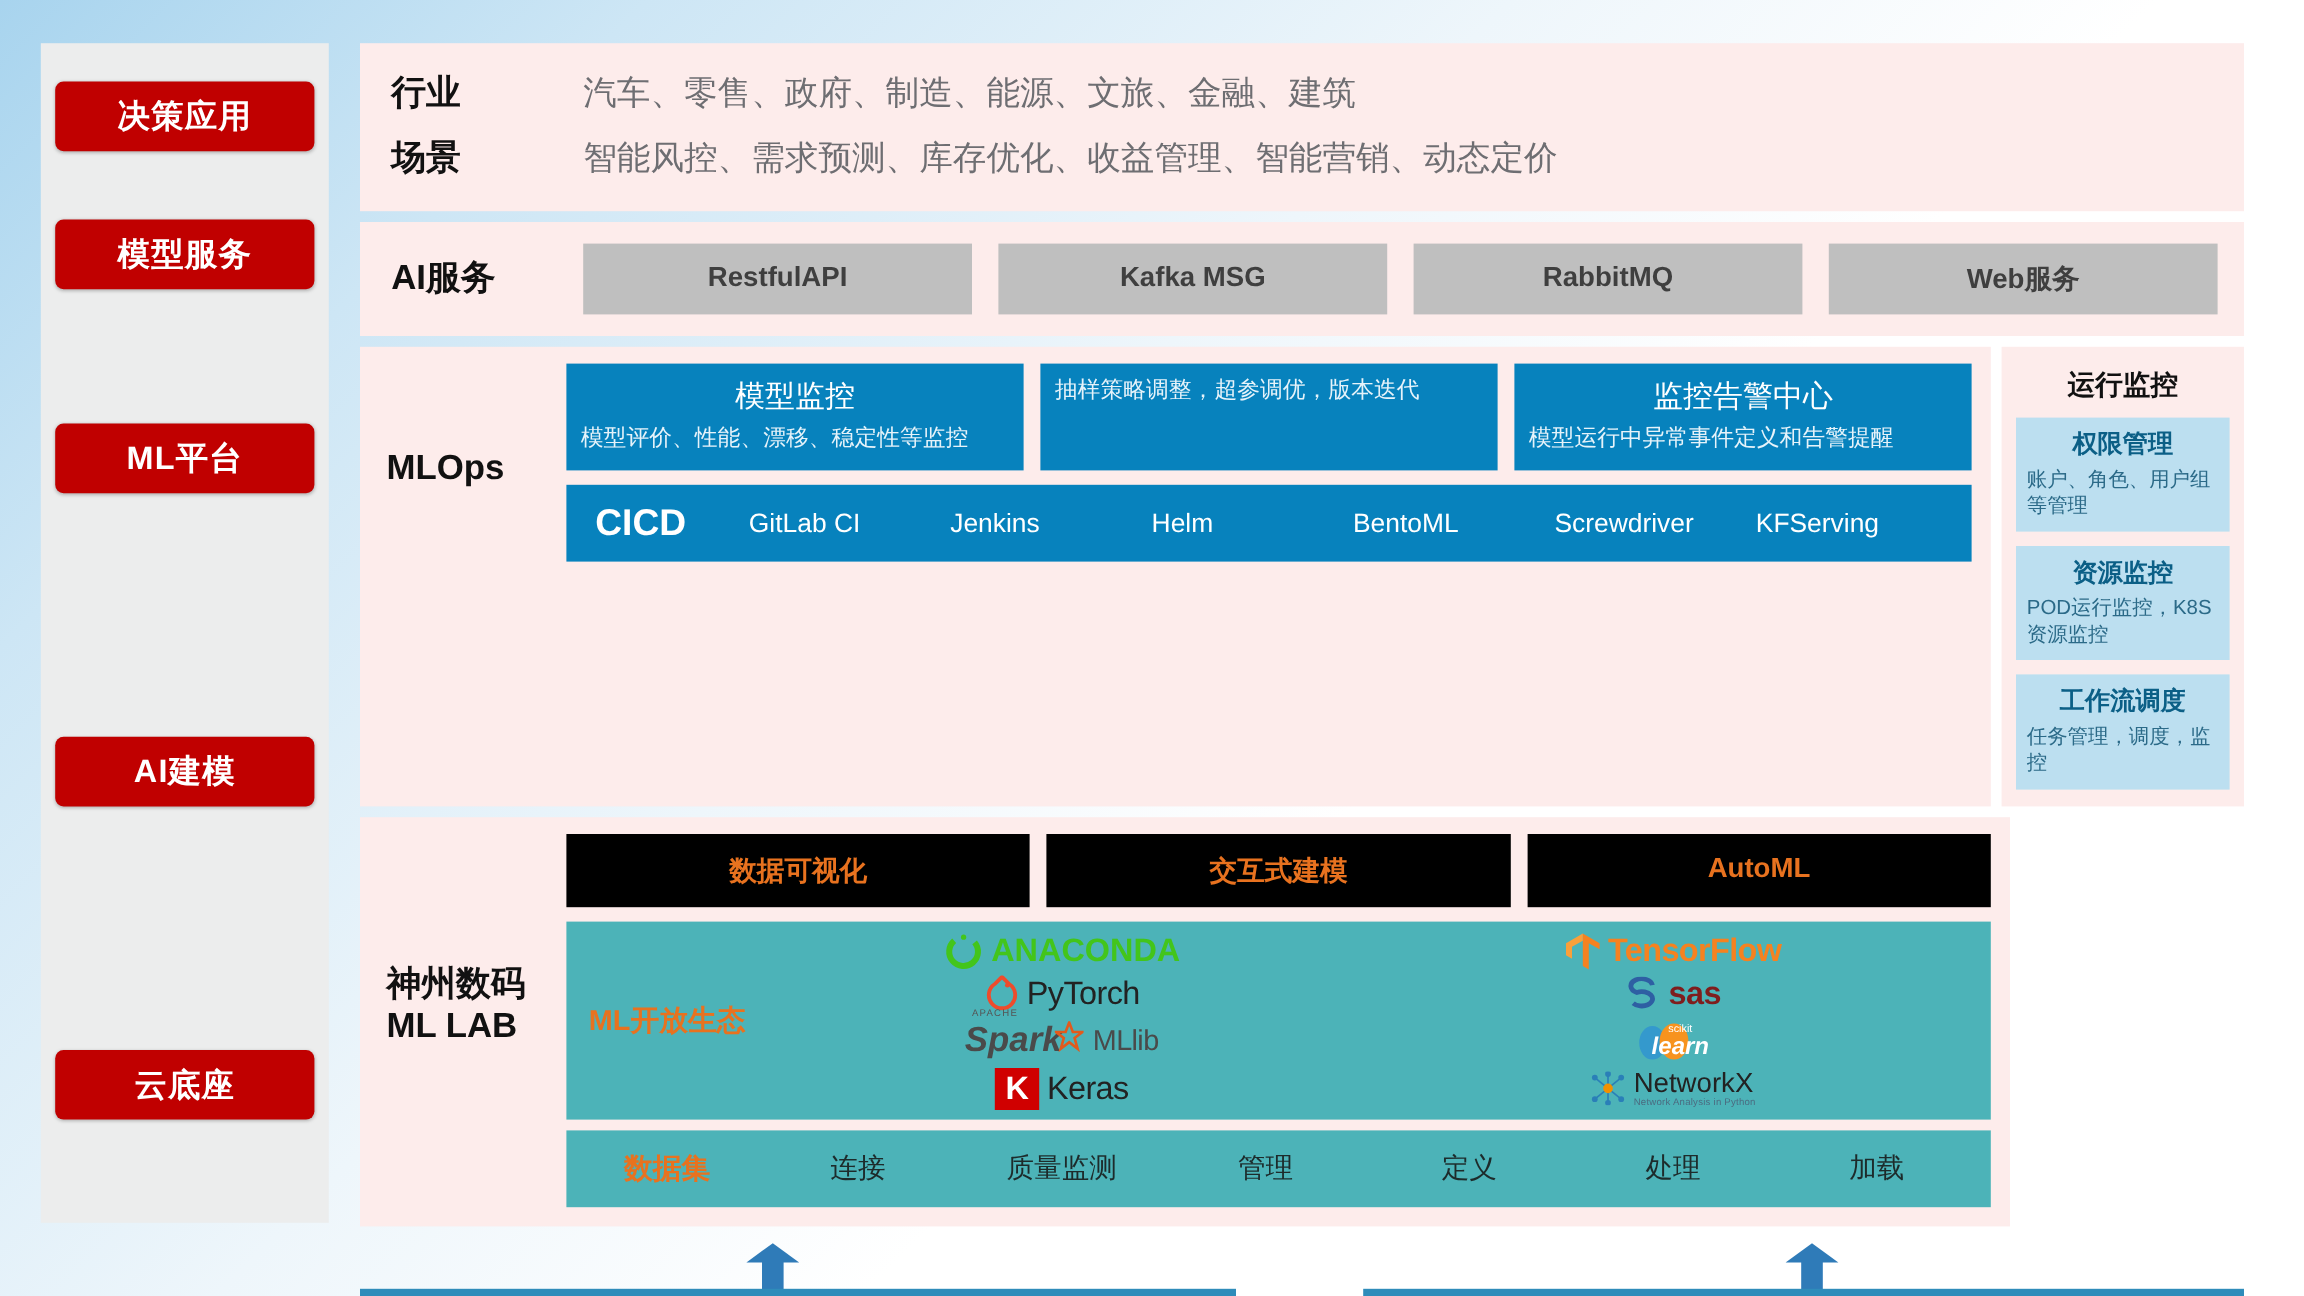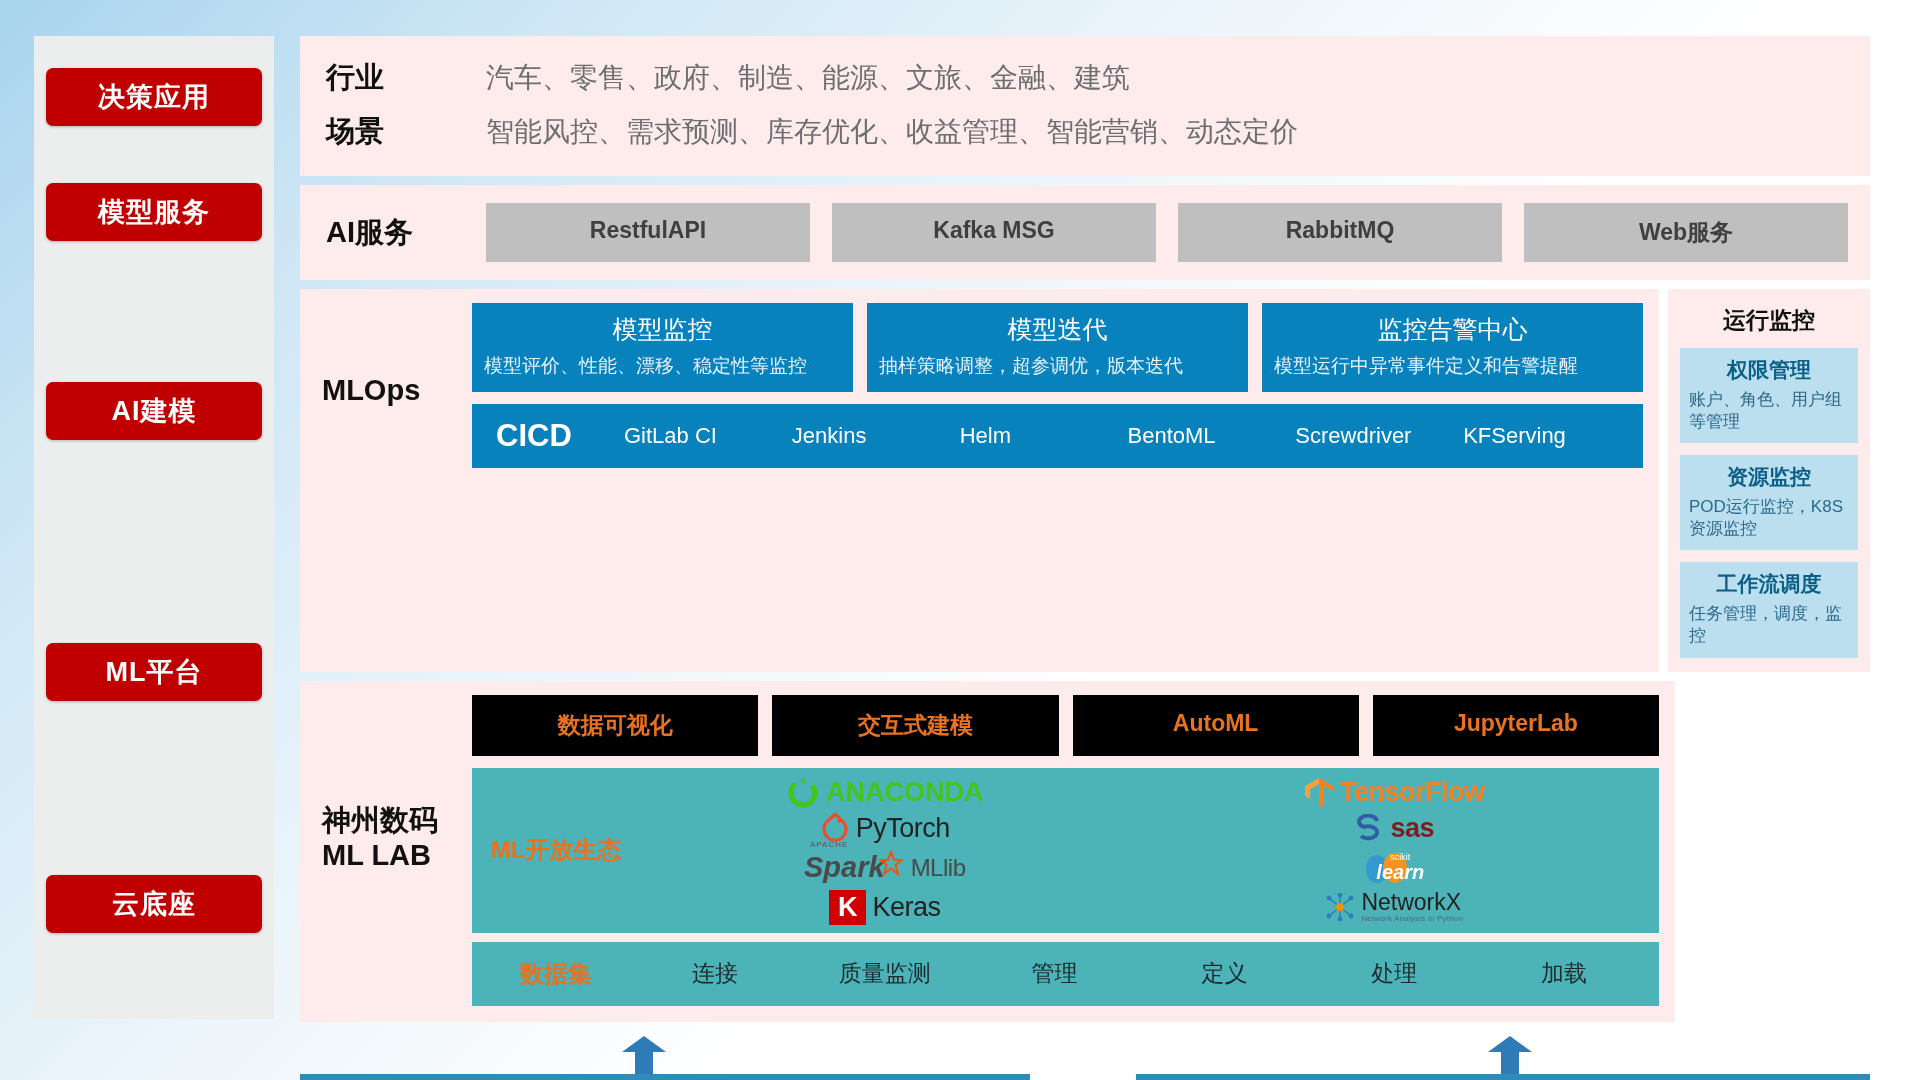--- a/index.html
+++ b/index.html
@@ -183,25 +183,25 @@
 </head>
 <body>
 
 <div id="left-rail">
   <div class="rail-cell" style="height:122px">
     <div class="rail-chip">决策应用</div>
   </div>
   <div class="rail-cell" style="height:108px">
     <div class="rail-chip">模型服务</div>
   </div>
+  <div class="rail-cell" style="height:232px">
+    <div class="rail-chip">ML平台</div>
+  </div>
   <div class="rail-cell" style="height:290px">
     <div class="rail-chip">AI建模</div>
-  </div>
-  <div class="rail-cell" style="height:232px">
-    <div class="rail-chip">ML平台</div>
   </div>
   <div class="rail-cell" style="flex:1">
     <div class="rail-chip">云底座</div>
   </div>
 </div>
 
 <div id="main">
 
   <div class="band" id="band-decision">
     <div class="kv-row">
@@ -228,21 +228,20 @@
 
     <div id="mlops-wrap">
       <div class="row-label">MLOps</div>
       <div id="mlops-right">
         <div class="mlops-cards">
           <div class="mlops-card">
             <h4>模型监控</h4>
             <p>模型评价、性能、漂移、稳定性等监控</p>
           </div>
           <div class="mlops-card">
-            <h4>模型迭代</h4>
             <p>抽样策略调整，超参调优，版本迭代</p>
           </div>
           <div class="mlops-card">
             <h4>监控告警中心</h4>
             <p>模型运行中异常事件定义和告警提醒</p>
           </div>
         </div>
 
         <div id="cicd-bar">
           <div class="cicd-title">CICD</div>
@@ -280,21 +279,20 @@
       <div class="row-label">
         <div>神州数码</div>
         <div>ML LAB</div>
       </div>
       <div id="model-right">
 
         <div class="tool-row">
           <div class="tool-chip">数据可视化</div>
           <div class="tool-chip">交互式建模</div>
           <div class="tool-chip">AutoML</div>
-          <div class="tool-chip">JupyterLab</div>
         </div>
 
         <div id="eco-row">
           <div id="eco-label">ML开放生态</div>
           <div id="eco-logos">
 
             <div class="logo">
               <svg width="34" height="34" viewBox="0 0 34 34">
                 <circle cx="17" cy="17" r="12" fill="none" stroke="#43c51b" stroke-width="5" stroke-dasharray="56 20" transform="rotate(-40 17 17)"></circle>
                 <circle cx="17" cy="5" r="2.2" fill="#43c51b"></circle>

